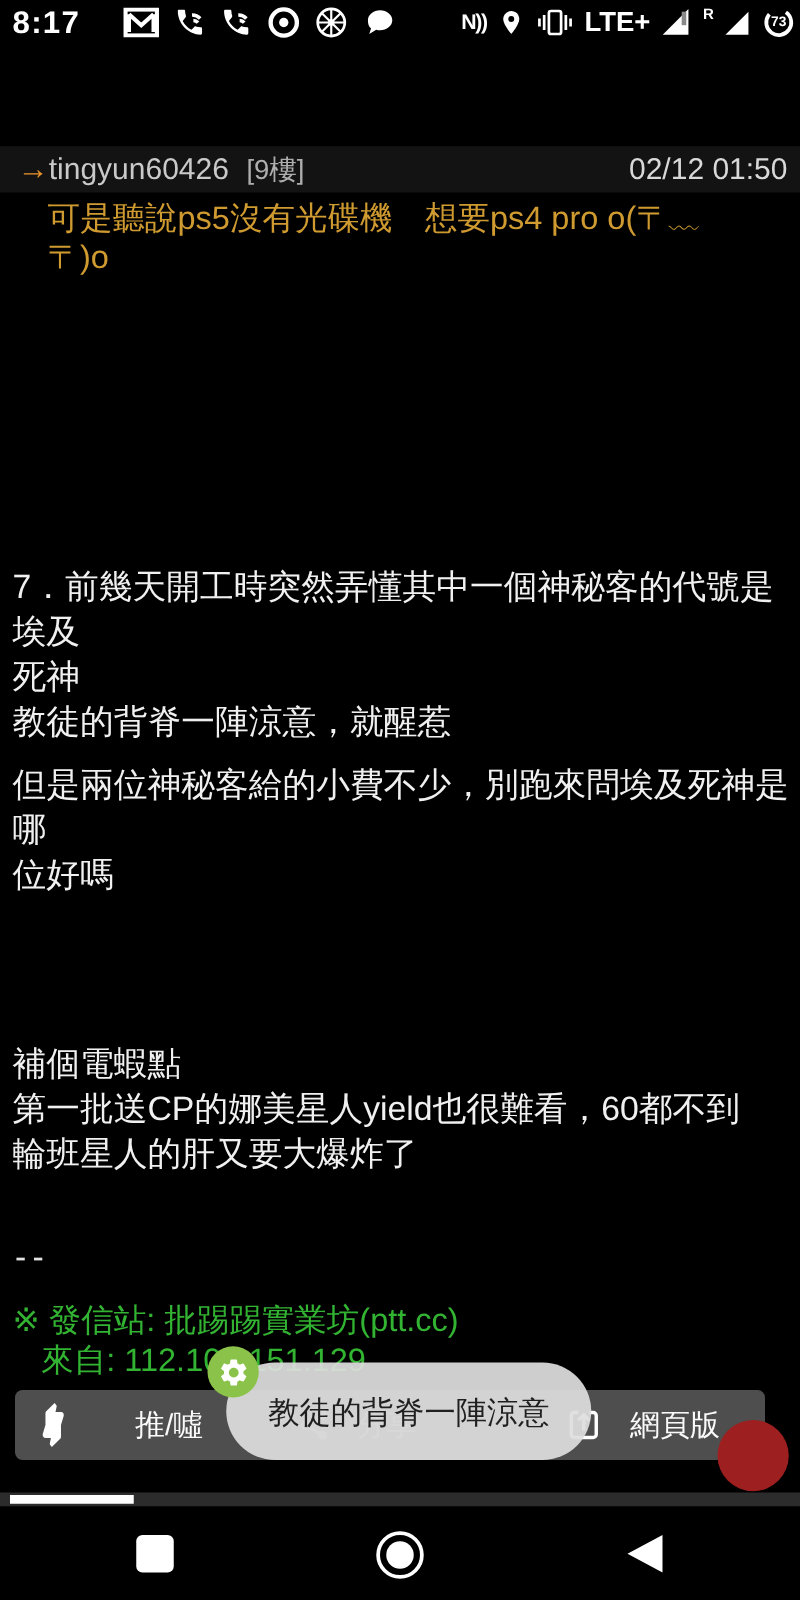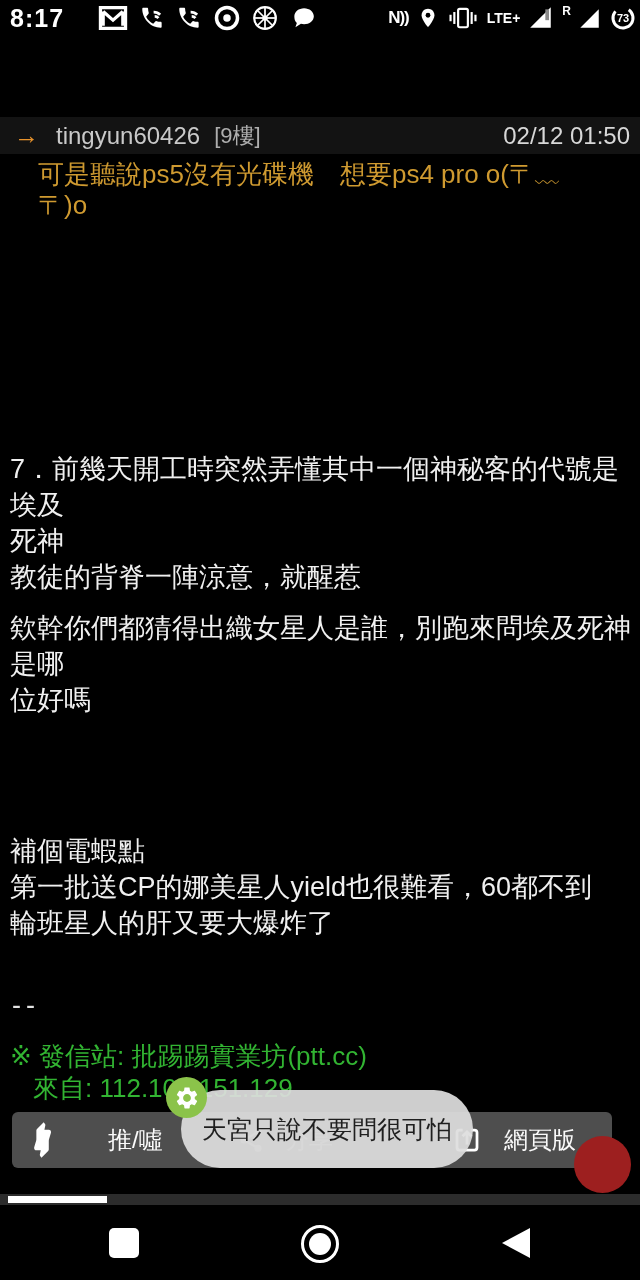--- a/index.html
+++ b/index.html
@@ -10,40 +10,40 @@
   
   .statusbar{
     position:absolute;top:0;left:0;width:640px;height:36px;
     display:flex;align-items:center;color:#fff;gap:18px;
   }
   .sb-time{font-size:25px;font-weight:700;margin-left:10px;letter-spacing:1px;}
   .sb-left{display:flex;align-items:center;gap:11px;margin-left:16px;}
   .sb-right{display:flex;align-items:center;gap:8px;margin-left:auto;margin-right:4px;}
   .sb-ico{display:flex;align-items:center;justify-content:center;}
   .sb-nfc{font-size:17px;font-weight:700;letter-spacing:-1px;}
-  .sb-lte{font-size:14px;font-weight:700;letter-spacing:0;}
+  .sb-lte{font-size:22px;font-weight:700;letter-spacing:0;}
   .sb-r{font-size:12px;font-weight:700;position:relative;top:-7px;margin-right:-3px;}
   .battery-wrap{position:relative;width:26px;height:26px;}
   .battery-num{
     position:absolute;top:0;left:0;width:26px;height:26px;
     display:flex;align-items:center;justify-content:center;
     font-size:11px;font-weight:700;color:#fff;
   }
   
   .pre{white-space:pre-line;}
   .title{
     position:absolute;left:36px;top:40px;width:580px;
     color:#cf9a30;font-size:26px;line-height:30px;
   }
   .comment-row{
     position:absolute;left:0;top:117px;width:640px;height:37px;
     background:#131313;display:flex;align-items:center;
   }
   .c-arrow{color:#e8932c;font-size:25px;font-weight:700;margin-left:14px;}
-  .c-user{color:#c9c9c9;font-size:24px;margin-left:17px;}
+  .c-user{color:#c9c9c9;font-size:24px;}
   .c-floor{color:#aeaeae;font-size:22px;margin-left:14px;}
   .c-time{color:#d8d8d8;font-size:24px;margin-left:auto;margin-right:10px;}
   .comment-text{
     position:absolute;left:38px;top:159px;width:585px;
     color:#cf9a30;font-size:26px;line-height:31px;
   }
   .body-par{
     position:absolute;left:10px;width:625px;
     color:#f0f0f0;font-size:27px;line-height:36px;
   }
@@ -200,21 +200,21 @@
     <span class="c-user">tingyun60426</span>
     <span class="c-floor">[9樓]</span>
     <span class="c-time">02/12 01:50</span>
   </div>
   <div class="comment-text pre">可是聽說ps5沒有光碟機　想要ps4 pro o(〒﹏
 〒)o</div>
 
   <div class="body-par par2 pre">7．前幾天開工時突然弄懂其中一個神秘客的代號是埃及
 死神
 教徒的背脊一陣涼意，就醒惹</div>
-  <div class="body-par par3 pre">欸幹你們都猜得出織女星人是誰，別跑來問埃及死神是哪
+  <div class="body-par par3 pre">但是兩位神秘客給的小費不少，別跑來問埃及死神是哪
 位好嗎</div>
   <div class="body-par par4 pre">補個電蝦點
 第一批送CP的娜美星人yield也很難看，60都不到
 輪班星人的肝又要大爆炸了</div>
 
   <div class="dashes">--</div>
   <div class="sig sig1">※ 發信站: 批踢踢實業坊(ptt.cc)</div>
   <div class="sig sig2">來自: 112.105.151.129</div>
 
   <div class="toolbar">
@@ -244,21 +244,21 @@
         <svg width="30" height="30" viewBox="0 0 24 24">
             <path d="M8.5 4H6a2 2 0 0 0-2 2v12a2 2 0 0 0 2 2h12a2 2 0 0 0 2-2V6a2 2 0 0 0-2-2h-2.5" fill="none" stroke="#fff" stroke-width="2.2"></path>
             <path d="M12 15.5V5.5 M8.5 9 L12 5.5 L15.5 9" fill="none" stroke="#fff" stroke-width="2.2"></path>
           </svg>
       </span>
       <span>網頁版</span>
     </div>
   </div>
 
   <div class="toast">
-    <span>天宮只說不要問很可怕</span>
+    <span>教徒的背脊一陣涼意</span>
   </div>
 
   <div class="gear-fab">
     <span style="display:flex">
       <svg width="26" height="26" viewBox="0 0 24 24">
           <path d="M19.14 12.94c.04-.3.06-.61.06-.94 0-.32-.02-.64-.07-.94l2.03-1.58c.18-.14.23-.41.12-.61l-1.92-3.32c-.12-.22-.37-.29-.59-.22l-2.39.96c-.5-.38-1.03-.7-1.62-.94l-.36-2.54c-.04-.24-.24-.41-.48-.41h-3.84c-.24 0-.43.17-.47.41l-.36 2.54c-.59.24-1.13.57-1.62.94l-2.39-.96c-.22-.08-.47 0-.59.22L2.74 8.87c-.12.21-.08.47.12.61l2.03 1.58c-.05.3-.09.63-.09.94s.02.64.07.94l-2.03 1.58c-.18.14-.23.41-.12.61l1.92 3.32c.12.22.37.29.59.22l2.39-.96c.5.38 1.03.7 1.62.94l.36 2.54c.05.24.24.41.48.41h3.84c.24 0 .44-.17.47-.41l.36-2.54c.59-.24 1.13-.56 1.62-.94l2.39.96c.22.08.47 0 .59-.22l1.92-3.32c.12-.22.07-.47-.12-.61l-2.01-1.58zM12 15.6c-1.98 0-3.6-1.62-3.6-3.6s1.62-3.6 3.6-3.6 3.6 1.62 3.6 3.6-1.62 3.6-3.6 3.6z" fill="#fff"></path>
         </svg>
     </span>
   </div>
   <div class="red-fab"></div>

